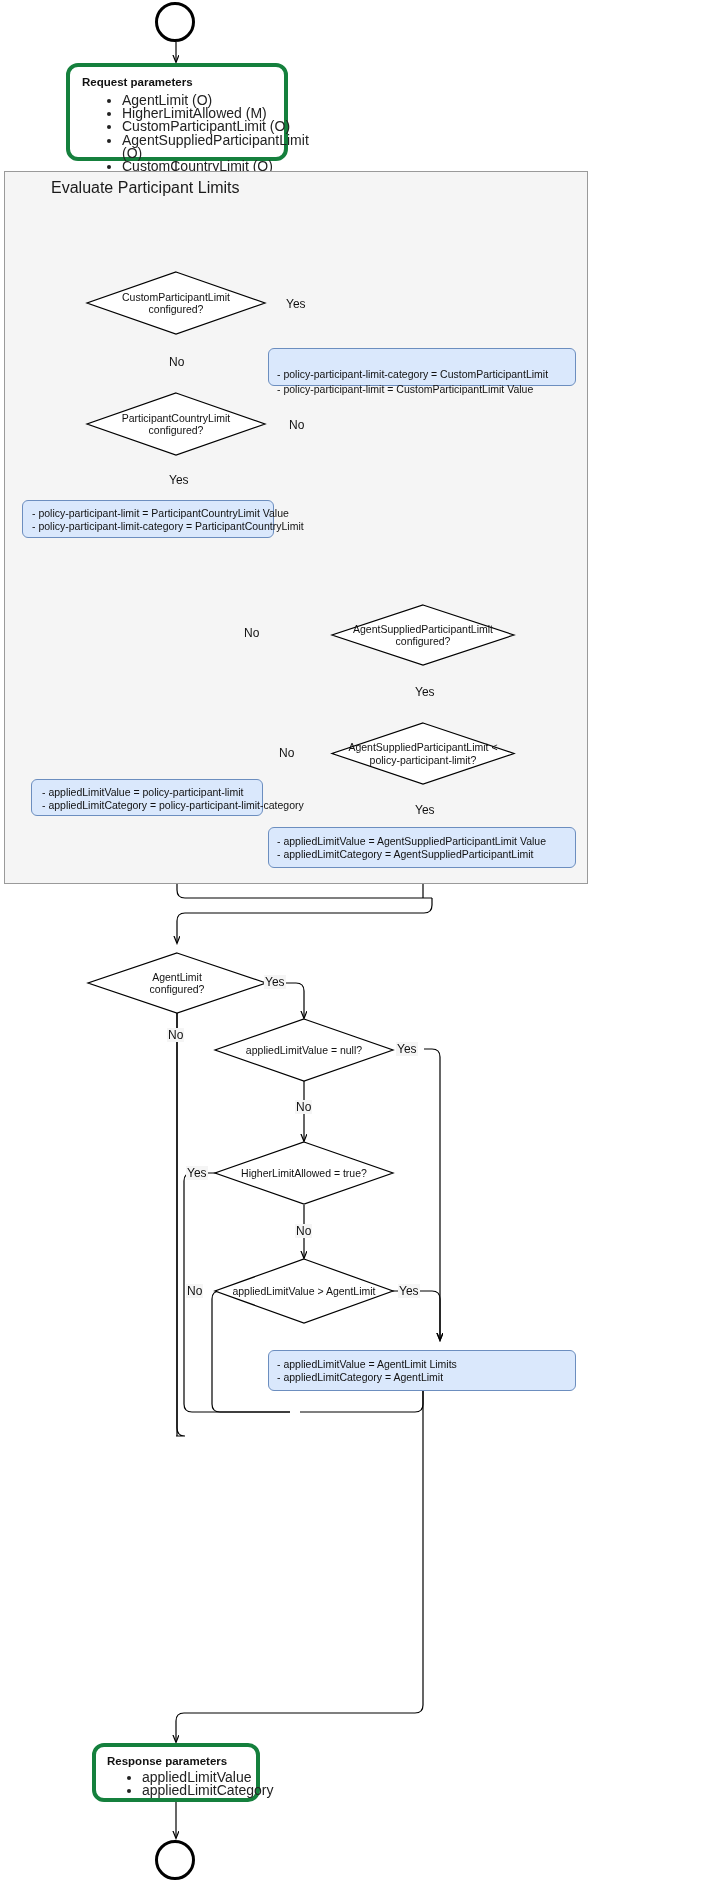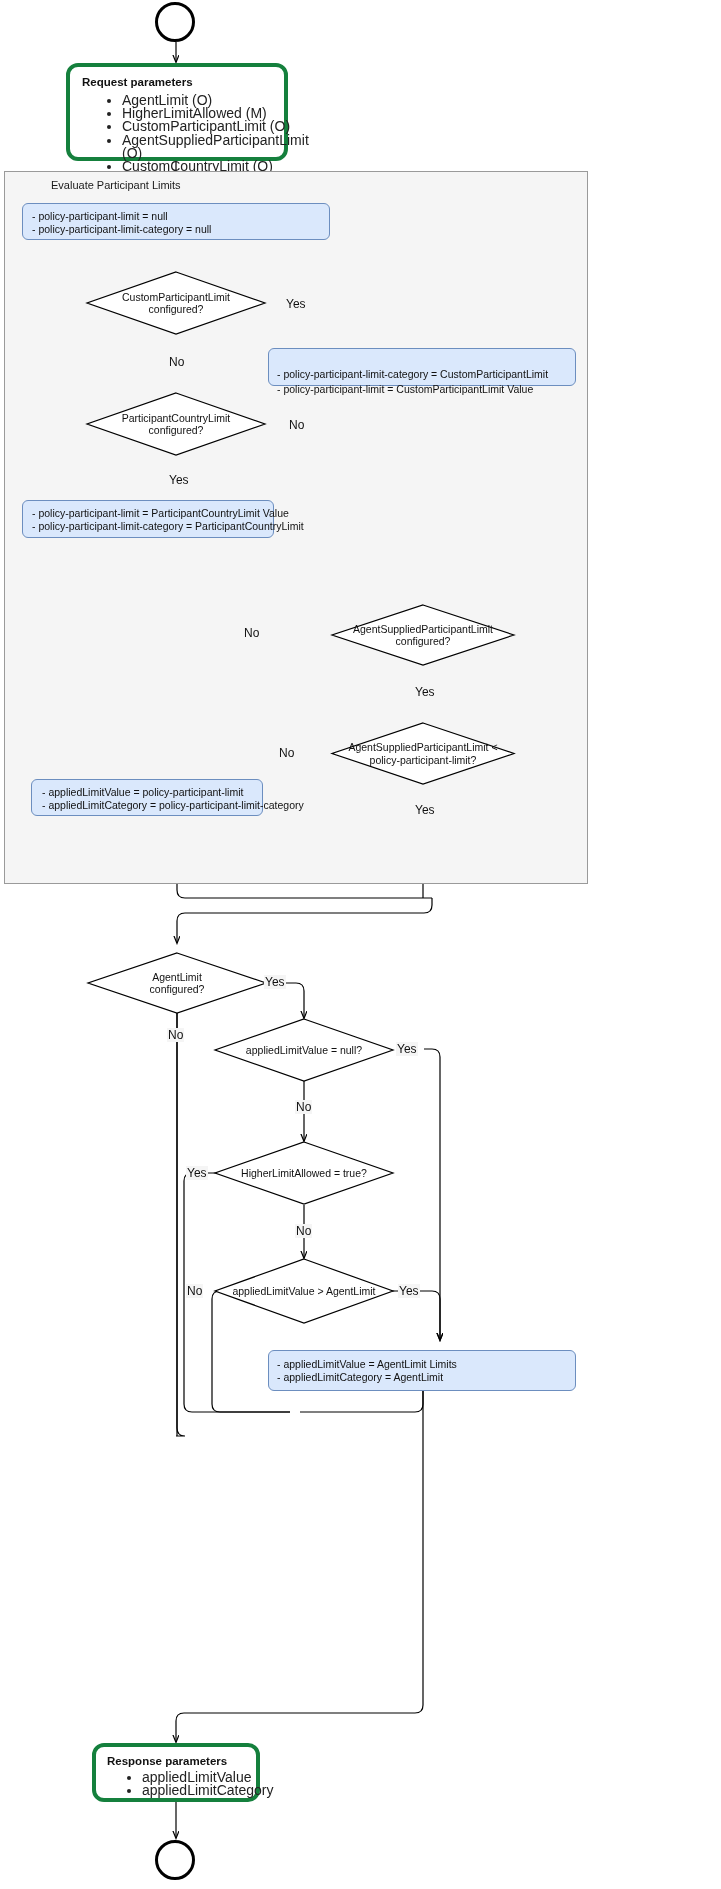--- a/index.html
+++ b/index.html
@@ -4,21 +4,21 @@
 <style>
   html,body{margin:0;padding:0;background:#ffffff;}
   body{font-family:"Liberation Sans", sans-serif;}
   #canvas{position:relative;width:721px;height:1889px;overflow:hidden;background:#ffffff;}
 
   
   .abs{position:absolute;box-sizing:border-box;}
 
   
   .lane{background:#f5f5f5;border:1px solid #9a9a9a;}
-  .lane-title{font-size:11px;color:#1a1a1a;white-space:nowrap;padding-left:40px;}
+  .lane-title{font-size:16px;color:#1a1a1a;white-space:nowrap;padding-left:40px;}
 
   
   .param-box{background:#ffffff;border:4px solid #15803d;border-radius:12px;}
   .param-title{font-size:11.5px;font-weight:bold;color:#111;}
   .param-list{margin:0;padding:0 0 0 30px;list-style:disc;}
   .param-list li{font-size:14px;color:#222;line-height:13.2px;}
 
   
   .proc{background:#dae8fc;border:1px solid #6c8ebf;border-radius:6px;}
   .proc .line{font-size:10.5px;color:#111;line-height:13px;white-space:nowrap;}
@@ -118,24 +118,20 @@
       <li>CustomParticipantLimit (O)</li>
       <li>AgentSuppliedParticipantLimit  (O)</li>
       <li>CustomCountryLimit  (O)</li>
     </ul>
   </div>
 
   <div class="abs lane" style="left:4px;top:171px;width:584px;height:713px;">
     <div class="abs lane-title" style="left:6px;top:7px;">Evaluate Participant Limits</div>
   </div>
 
-  <div class="abs proc" style="left:22px;top:203px;width:308px;height:37px;">
-    <div class="abs line" style="left:9px;top:6px;">- policy-participant-limit = null</div>
-    <div class="abs line" style="left:9px;top:19px;">- policy-participant-limit-category = null</div>
-  </div>
 
   <div class="abs diamond-wrap" style="left:87px;top:272px;width:178px;height:62px;">
     <svg width="178" height="62">
         <polygon points="89,0 178,31 89,62 0,31" fill="#ffffff" stroke="#000" stroke-width="1.2"></polygon>
       </svg>
     <div class="diamond-label">
       <span>CustomParticipantLimit</span>
       <span>configured?</span>
     </div>
   </div>
@@ -186,20 +182,24 @@
     </div>
   </div>
   <div class="abs edge-label onlane" style="left:278px;top:746px;">No</div>
   <div class="abs edge-label onlane" style="left:414px;top:803px;">Yes</div>
 
   <div class="abs proc" style="left:23px;top:779px;width:232px;height:37px;margin-left:8px;">
     <div class="abs line" style="left:10px;top:6px;">- appliedLimitValue = policy-participant-limit</div>
     <div class="abs line" style="left:10px;top:19px;">- appliedLimitCategory = policy-participant-limit-category</div>
   </div>
 
+  <div class="abs proc" style="left:268px;top:827px;width:308px;height:41px;">
+    <div class="abs line" style="left:8px;top:7px;">- appliedLimitValue = AgentSuppliedParticipantLimit Value</div>
+    <div class="abs line" style="left:8px;top:20px;">- appliedLimitCategory = AgentSuppliedParticipantLimit</div>
+  </div>
 
 
   <div class="abs diamond-wrap" style="left:88px;top:953px;width:178px;height:60px;">
     <svg width="178" height="60">
         <polygon points="89,0 178,30 89,60 0,30" fill="#ffffff" stroke="#000" stroke-width="1.2"></polygon>
       </svg>
     <div class="diamond-label">
       <span>AgentLimit</span>
       <span>configured?</span>
     </div>

